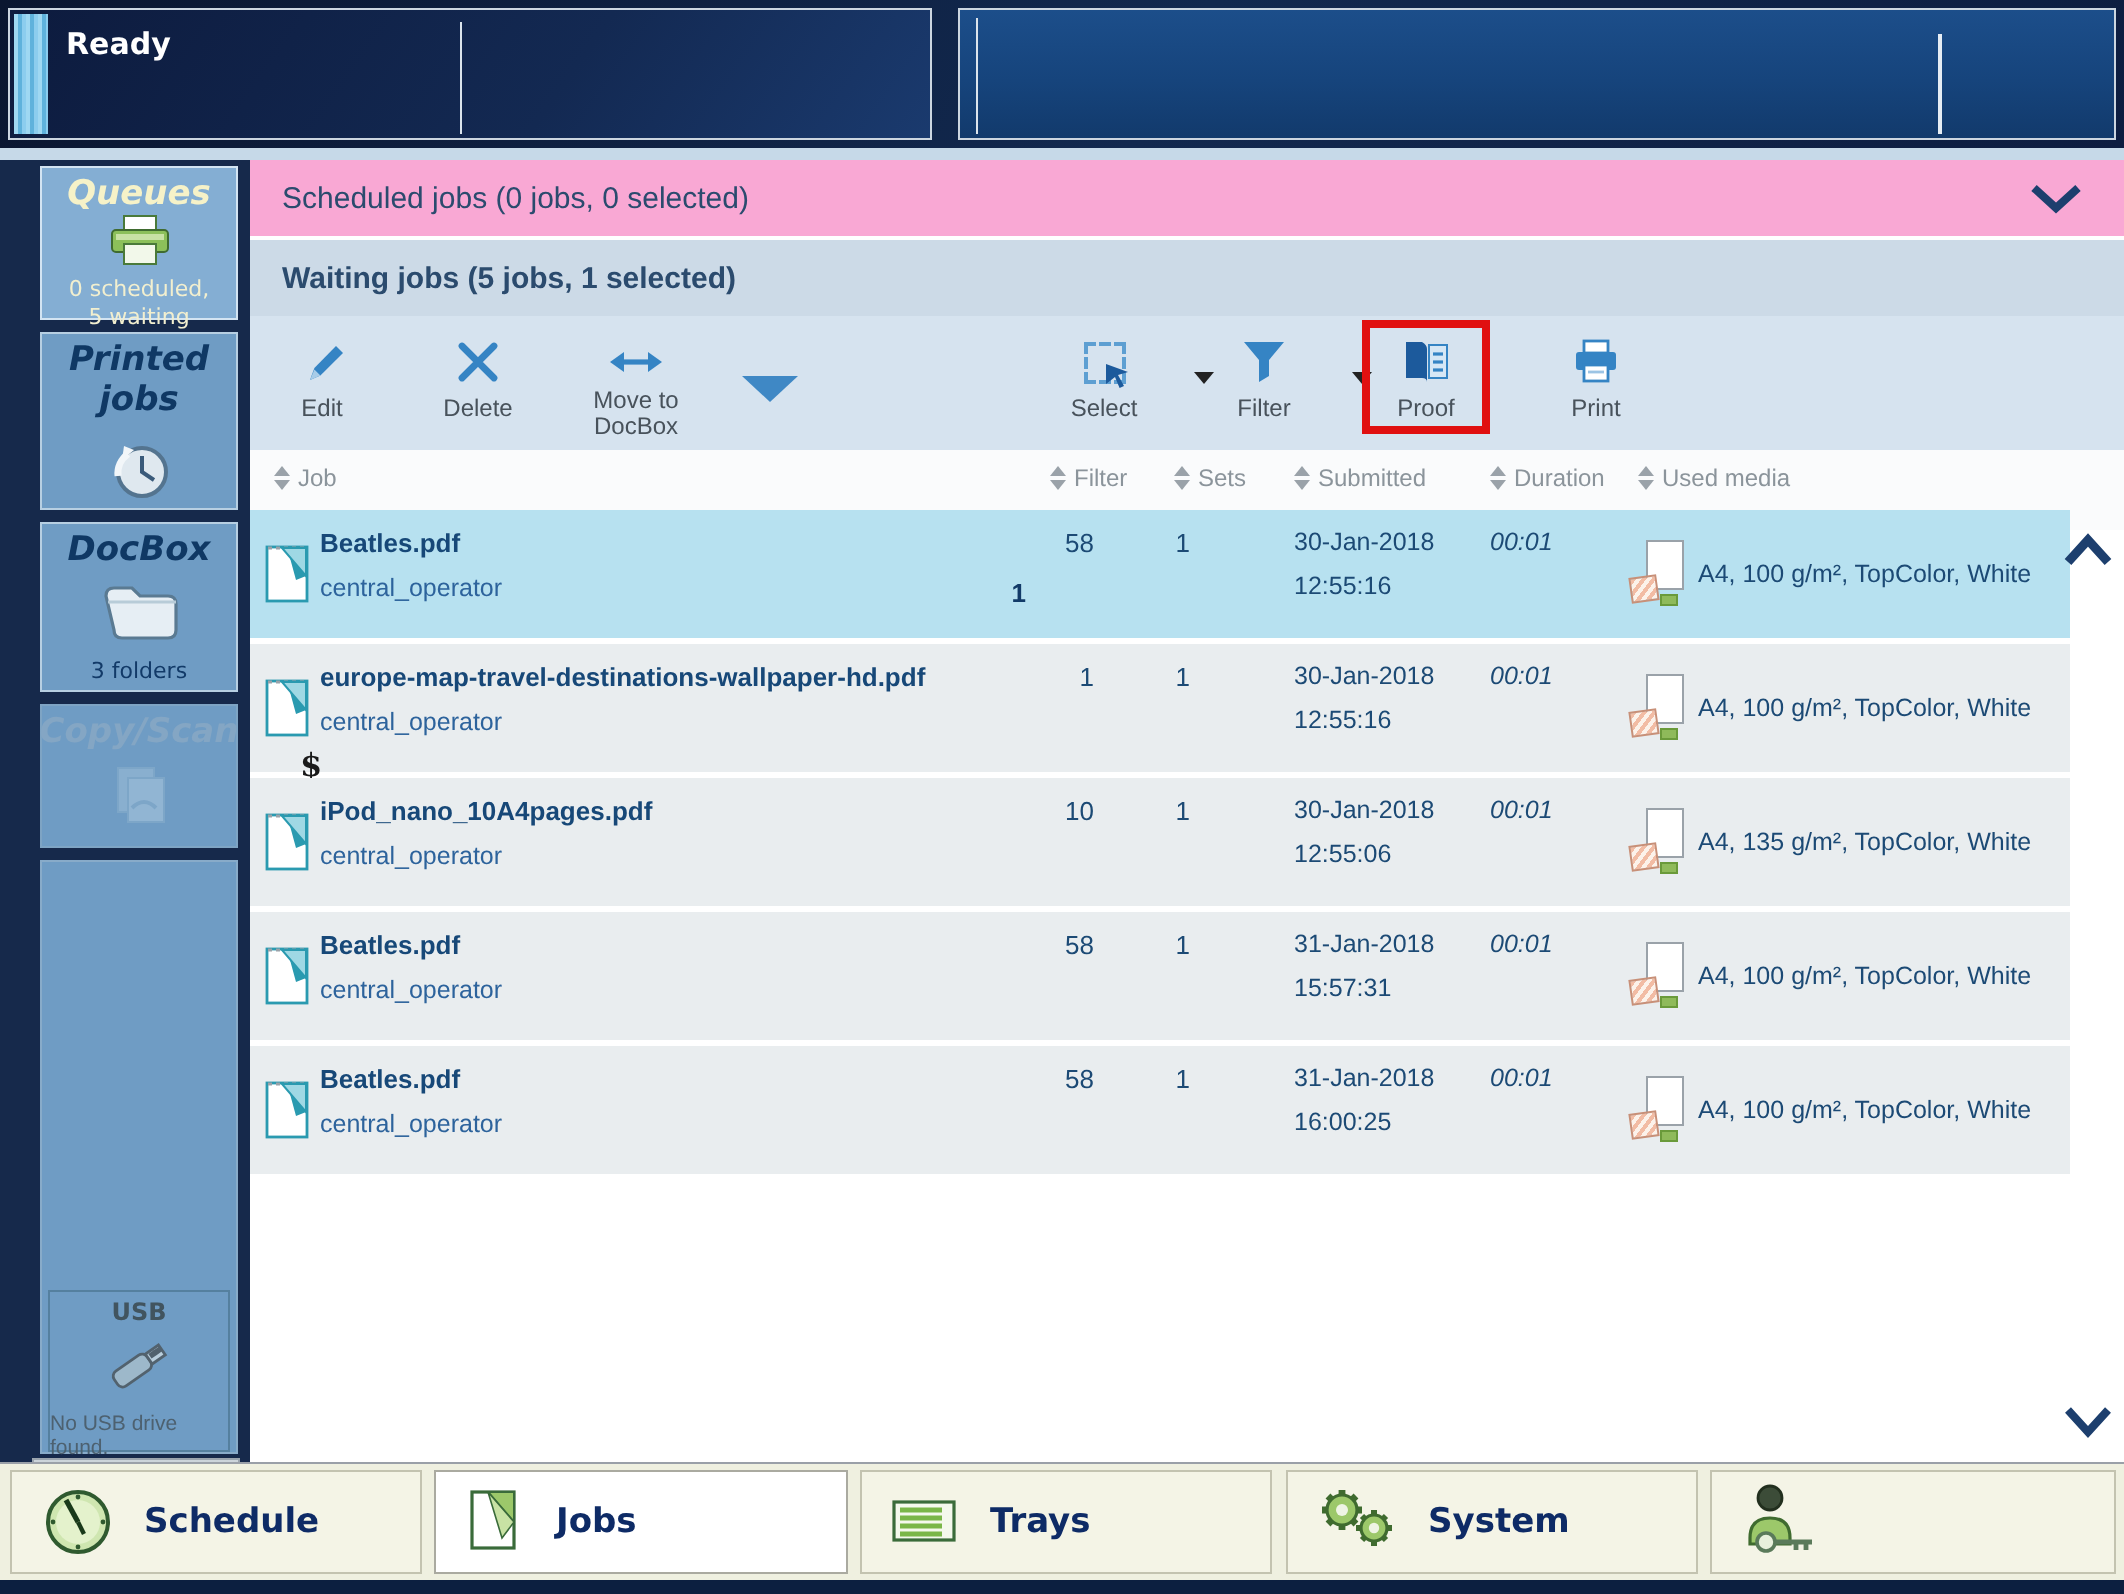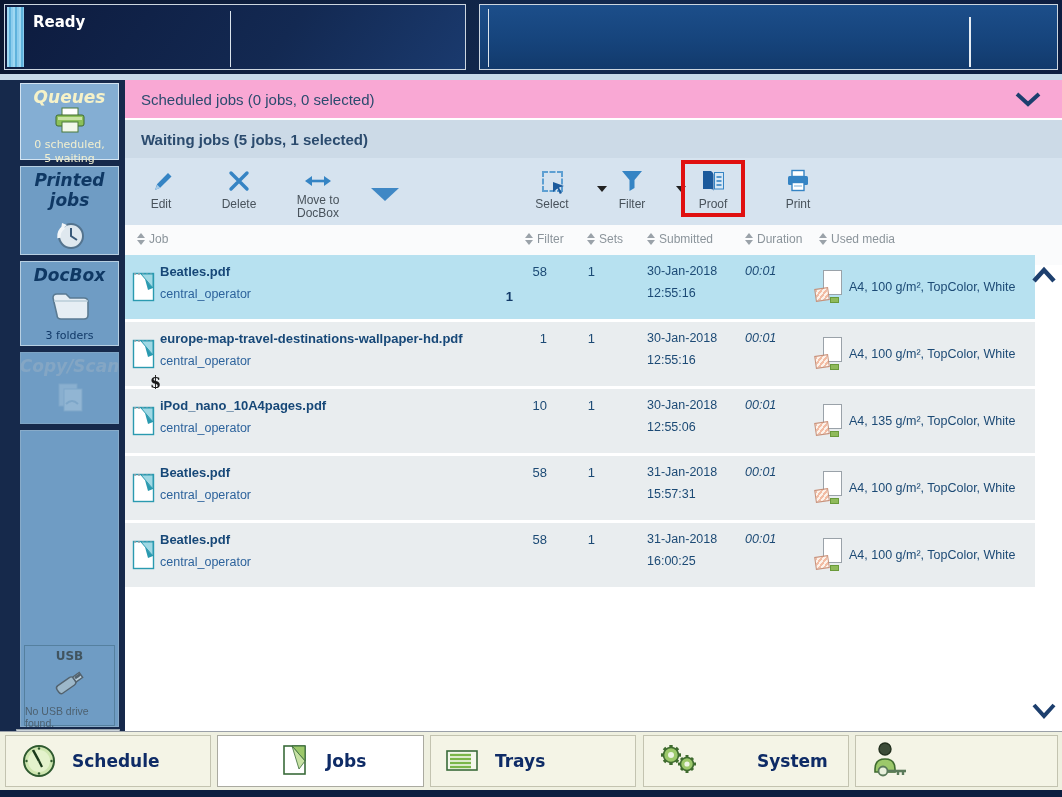--- a/index.html
+++ b/index.html
@@ -106,21 +106,21 @@
             border:1px solid #6a9a3a; }
 
   .scroll-chev { position:absolute; left:906px; cursor:pointer; }
 
   
   #bottombar { left:0; top:731px; width:1062px; height:59px; background:#eff0e0;
                border-top:1px solid #9aa0a8; }
   .nav-tab { position:absolute; top:3px; height:52px; background:#f4f4e6;
              border:1px solid #c3c3b0; display:flex; align-items:center;
              font-family:"DejaVu Sans", sans-serif; }
-  .nav-tab.active { background:#ffffff; border-color:#aaaaa0;padding-left:48px; }
+  .nav-tab.active { background:#ffffff; border-color:#aaaaa0; }
   .nav-label { font-weight:bold; font-size:17px; color:#0e2b66; margin-left:14px; }
   .nav-icon { margin-left:14px; display:flex; align-items:center; }
   #navstrip { left:0; top:790px; width:1062px; height:7px; background:#0c1f40; }
   .bb-notch { left:16px; top:729px; width:104px; height:4px; background:#ccd4da;
               border:1px solid #9aa4ae; }
 </style>
 </head>
 <body>
 
 <div id="stage">
@@ -527,21 +527,21 @@
           <rect x="2" y="3" width="30" height="19" fill="#f4f8ec" stroke="#3a6b3a" stroke-width="1.6"></rect>
           <line x1="5" y1="7" x2="26" y2="7" stroke="#7ab648" stroke-width="2.4"></line>
           <line x1="5" y1="11" x2="26" y2="11" stroke="#7ab648" stroke-width="2.4"></line>
           <line x1="5" y1="15" x2="26" y2="15" stroke="#7ab648" stroke-width="2.4"></line>
           <line x1="5" y1="19" x2="26" y2="19" stroke="#7ab648" stroke-width="2.4"></line>
         </svg>
       </span>
       <span class="nav-label">Trays</span>
     </div>
 
-    <div class="nav-tab" style="left:643px; width:206px;gap:43px;">
+    <div class="nav-tab" style="left:643px; width:206px;">
       <span class="nav-icon">
         <svg width="42" height="38" viewBox="0 0 42 38">
           <g stroke="#3f6b2f" stroke-width="3.4">
             <line x1="13" y1="3" x2="13" y2="23"></line>
               <line x1="3" y1="13" x2="23" y2="13"></line>
             <line x1="6" y1="6" x2="20" y2="20"></line>
               <line x1="20" y1="6" x2="6" y2="20"></line>
           </g>
           <circle cx="13" cy="13" r="7.5" fill="#9cc86a" stroke="#3f6b2f" stroke-width="1.6"></circle>
           <circle cx="13" cy="13" r="3" fill="#eef4e4"></circle>

